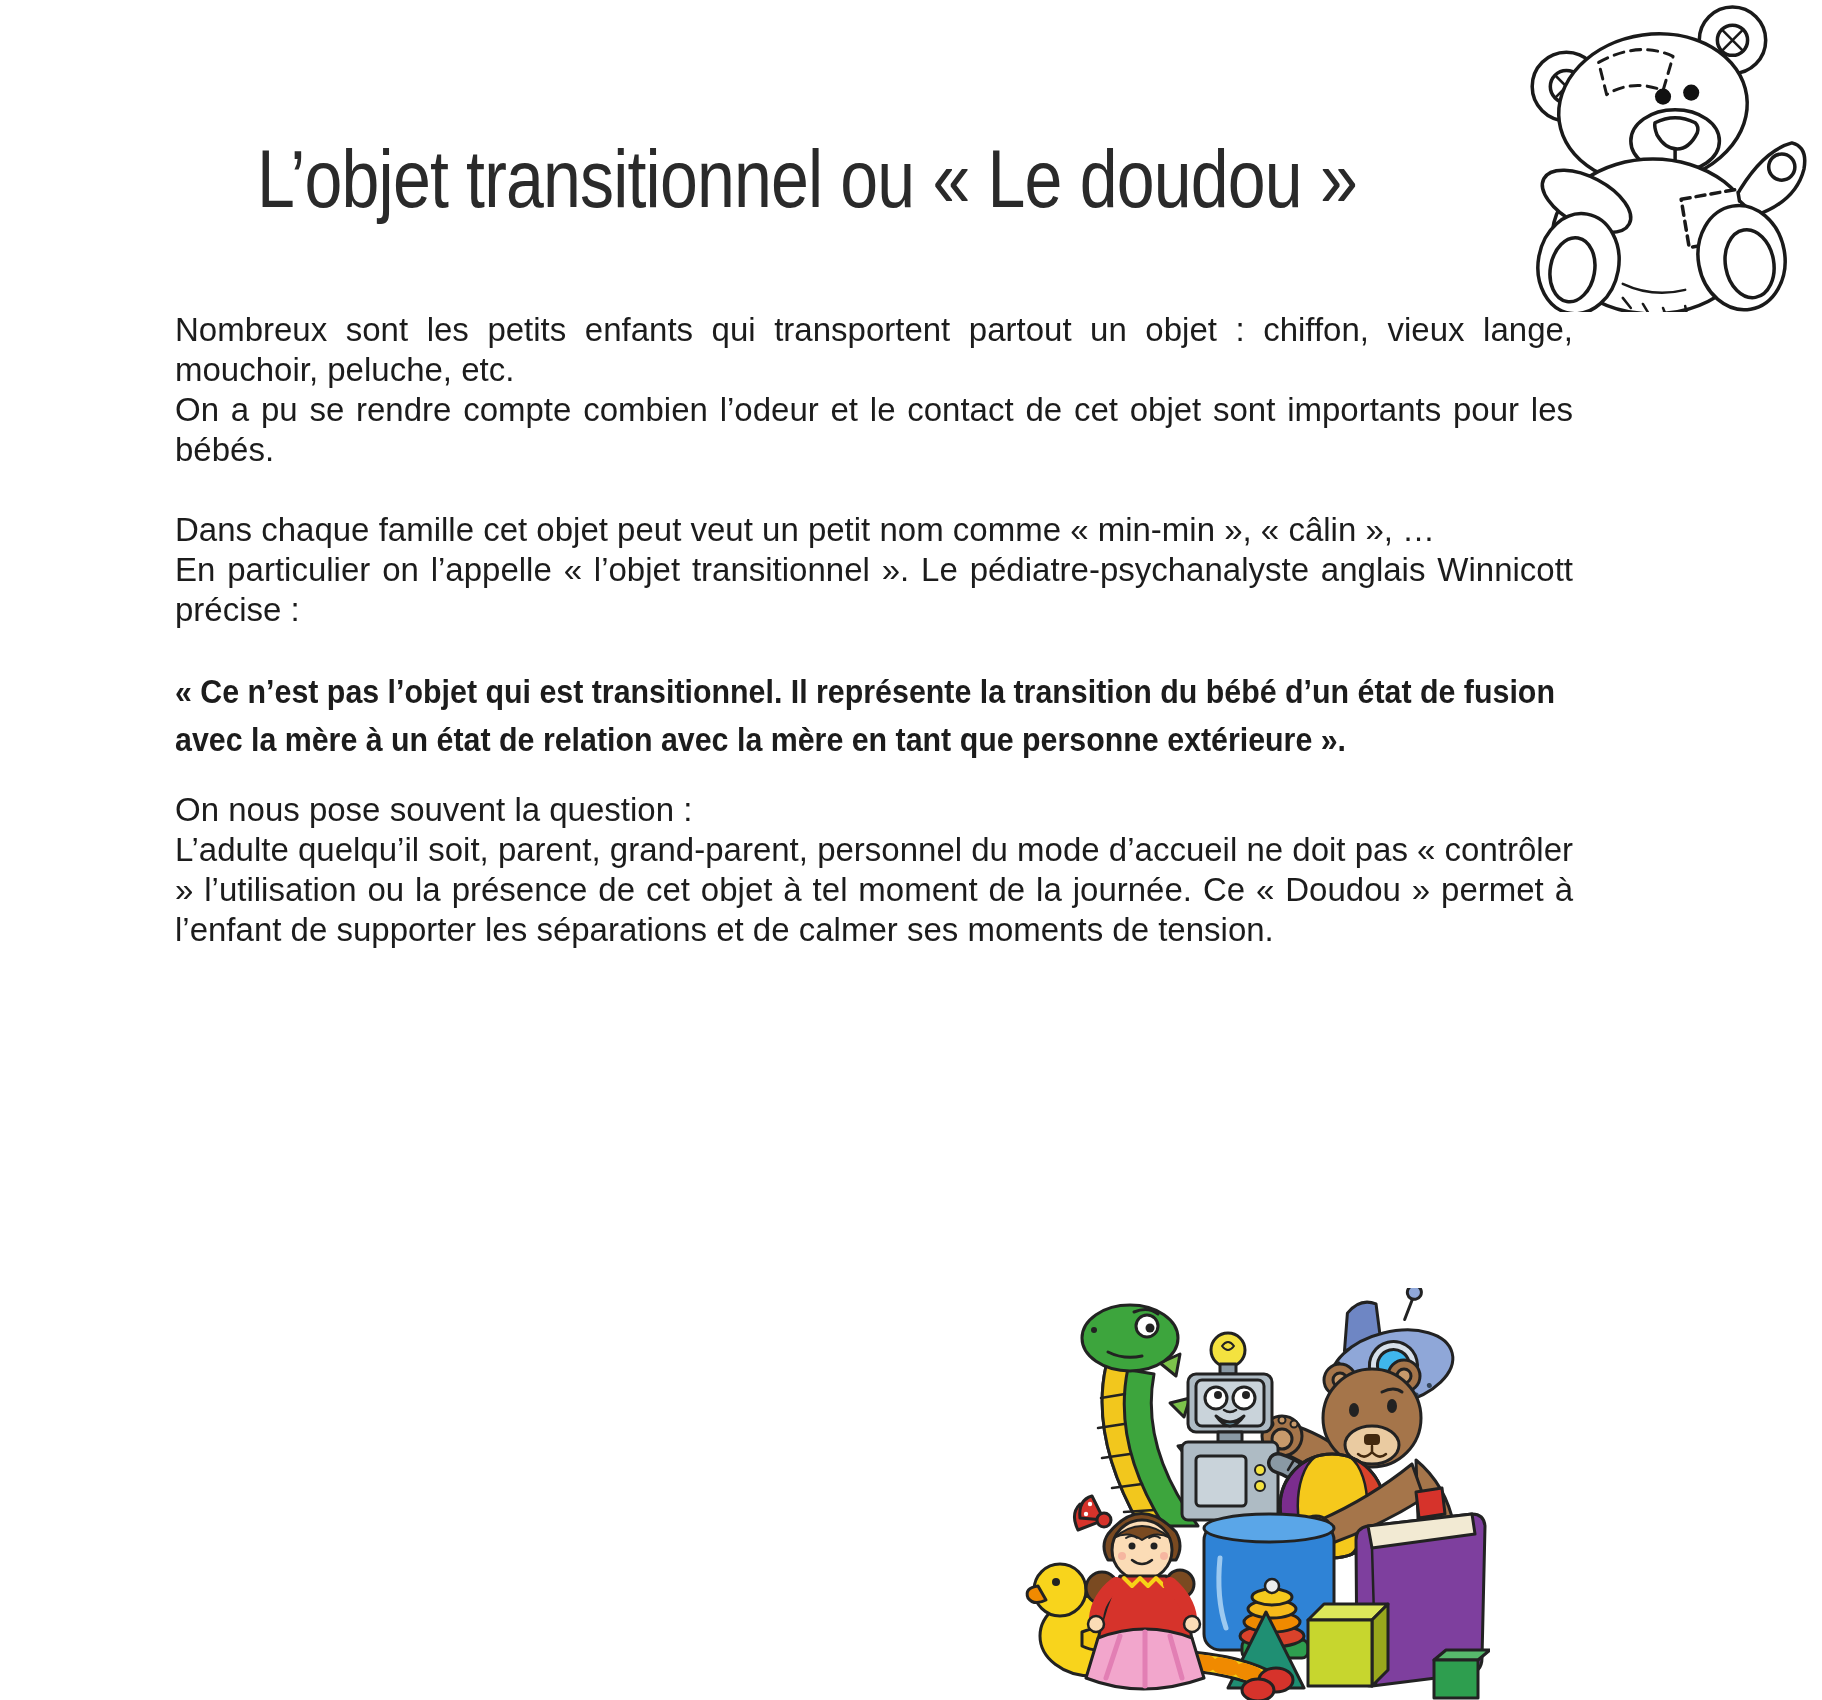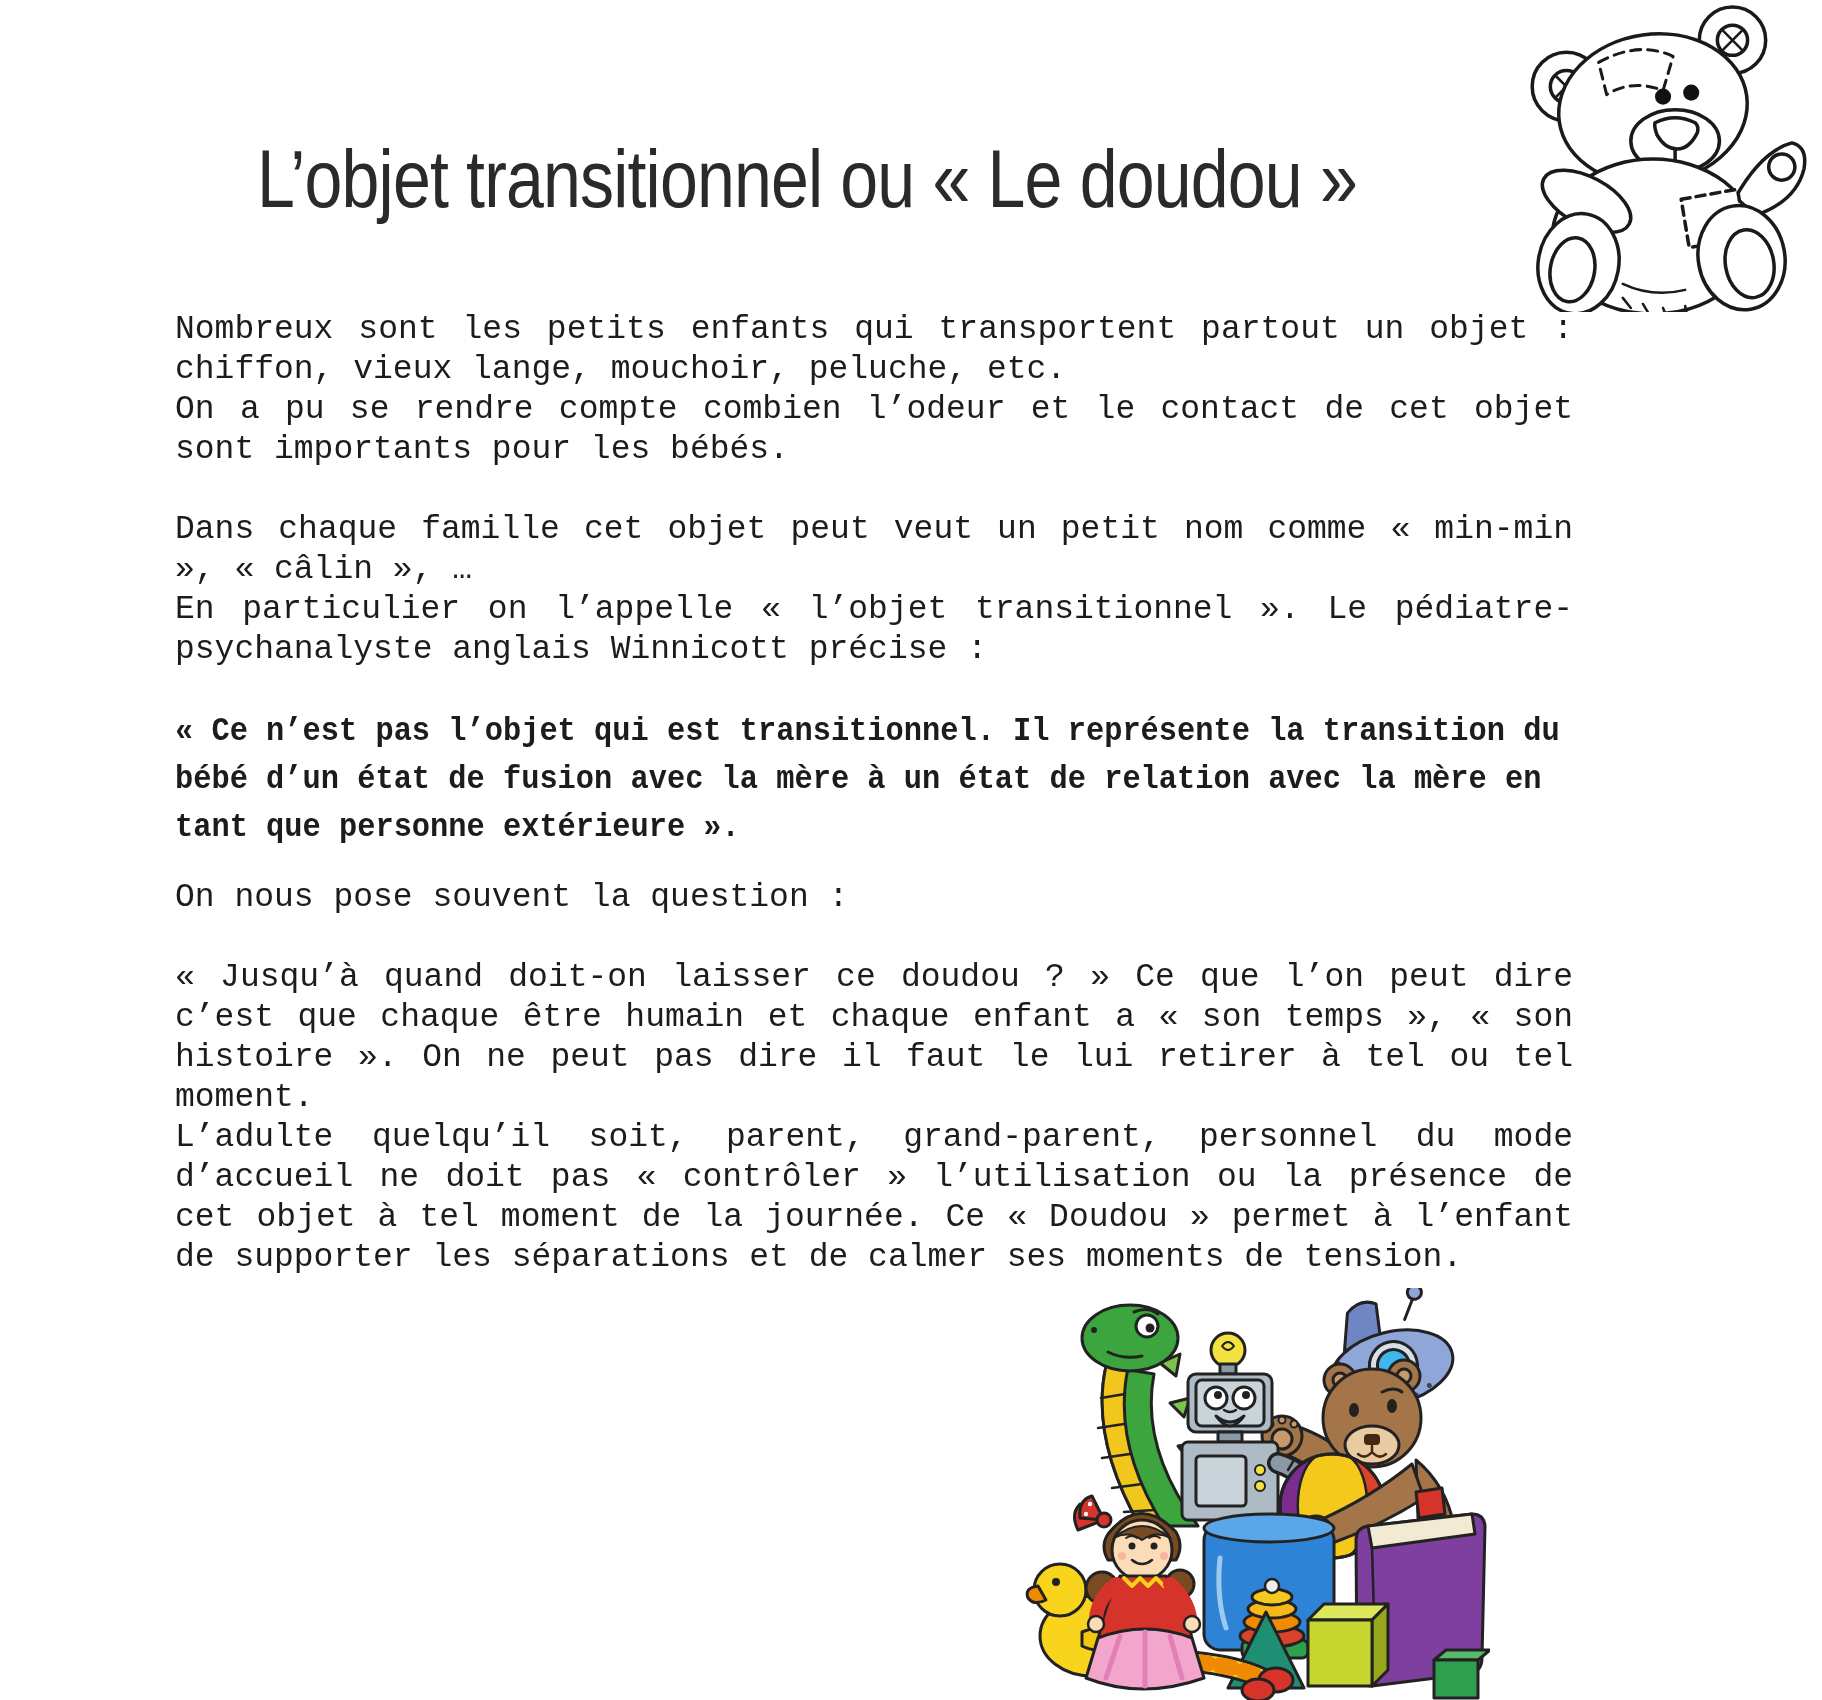--- a/index.html
+++ b/index.html
@@ -25,21 +25,20 @@
     transform:scaleX(0.83);
     transform-origin:left top;
   }
   .bodytext{
     position:absolute;
     left:175px;top:310px;
     width:1398px;
     font-size:33px;
     line-height:40px;
     text-align:justify;
-    font-family:Liberation Mono, monospace;
   }
   .bodytext p{margin:0;padding:0;}
   .gap{margin-top:40px !important;}
   .quote{
     font-weight:700;
     text-align:left;
     width:1520px;
     transform:scaleX(0.92);
     transform-origin:left top;
     line-height:48px;
@@ -104,21 +103,20 @@
     </g>
   </svg>
 
   <main class="bodytext">
     <p>Nombreux sont les petits enfants qui transportent partout un objet : chiffon, vieux lange, mouchoir, peluche, etc.</p>
     <p>On a pu se rendre compte combien l’odeur et le contact de cet objet sont importants pour les bébés.</p>
     <p class="gap">Dans chaque famille cet objet peut veut un petit nom comme « min-min », « câlin », …</p>
     <p>En particulier on l’appelle « l’objet transitionnel ». Le pédiatre-psychanalyste anglais Winnicott précise :</p>
     <p class="quote">« Ce n’est pas l’objet qui est transitionnel. Il représente la transition du bébé d’un état de fusion avec la mère à un état de relation avec la mère en tant que personne extérieure ».</p>
     <p class="gap">On nous pose souvent la question :</p>
-    <p class="gap">« Jusqu’à quand doit-on laisser ce doudou ? » Ce que l’on peut dire c’est que chaque être humain et chaque enfant a « son temps », « son histoire ». On ne peut pas dire il faut le lui retirer à tel ou tel moment.</p>
     <p>L’adulte quelqu’il soit, parent, grand-parent, personnel du mode d’accueil ne doit pas « contrôler » l’utilisation ou la présence de cet objet à tel moment de la journée. Ce « Doudou » permet à l’enfant de supporter les séparations et de calmer ses moments de tension.</p>
   </main>
 
   <svg class="toys-svg" viewBox="0 0 470 412" aria-hidden="true">
     <g stroke="#222" stroke-width="3" stroke-linecap="round" stroke-linejoin="round">
 
       <g>
         <path d="M140,75 l20,-9 l-4,22 z M150,115 l20,-5 l-6,19 z M158,158 l19,-3 l-7,18 z" fill="#7CC24B"></path>
         <path d="M86,78 Q70,150 120,238 L178,238 Q120,160 134,86 Z" fill="#3DA53D"></path>
         <path d="M86,78 Q70,150 120,238 L144,238 Q92,156 108,80 Z" fill="#F2C71D"></path>

